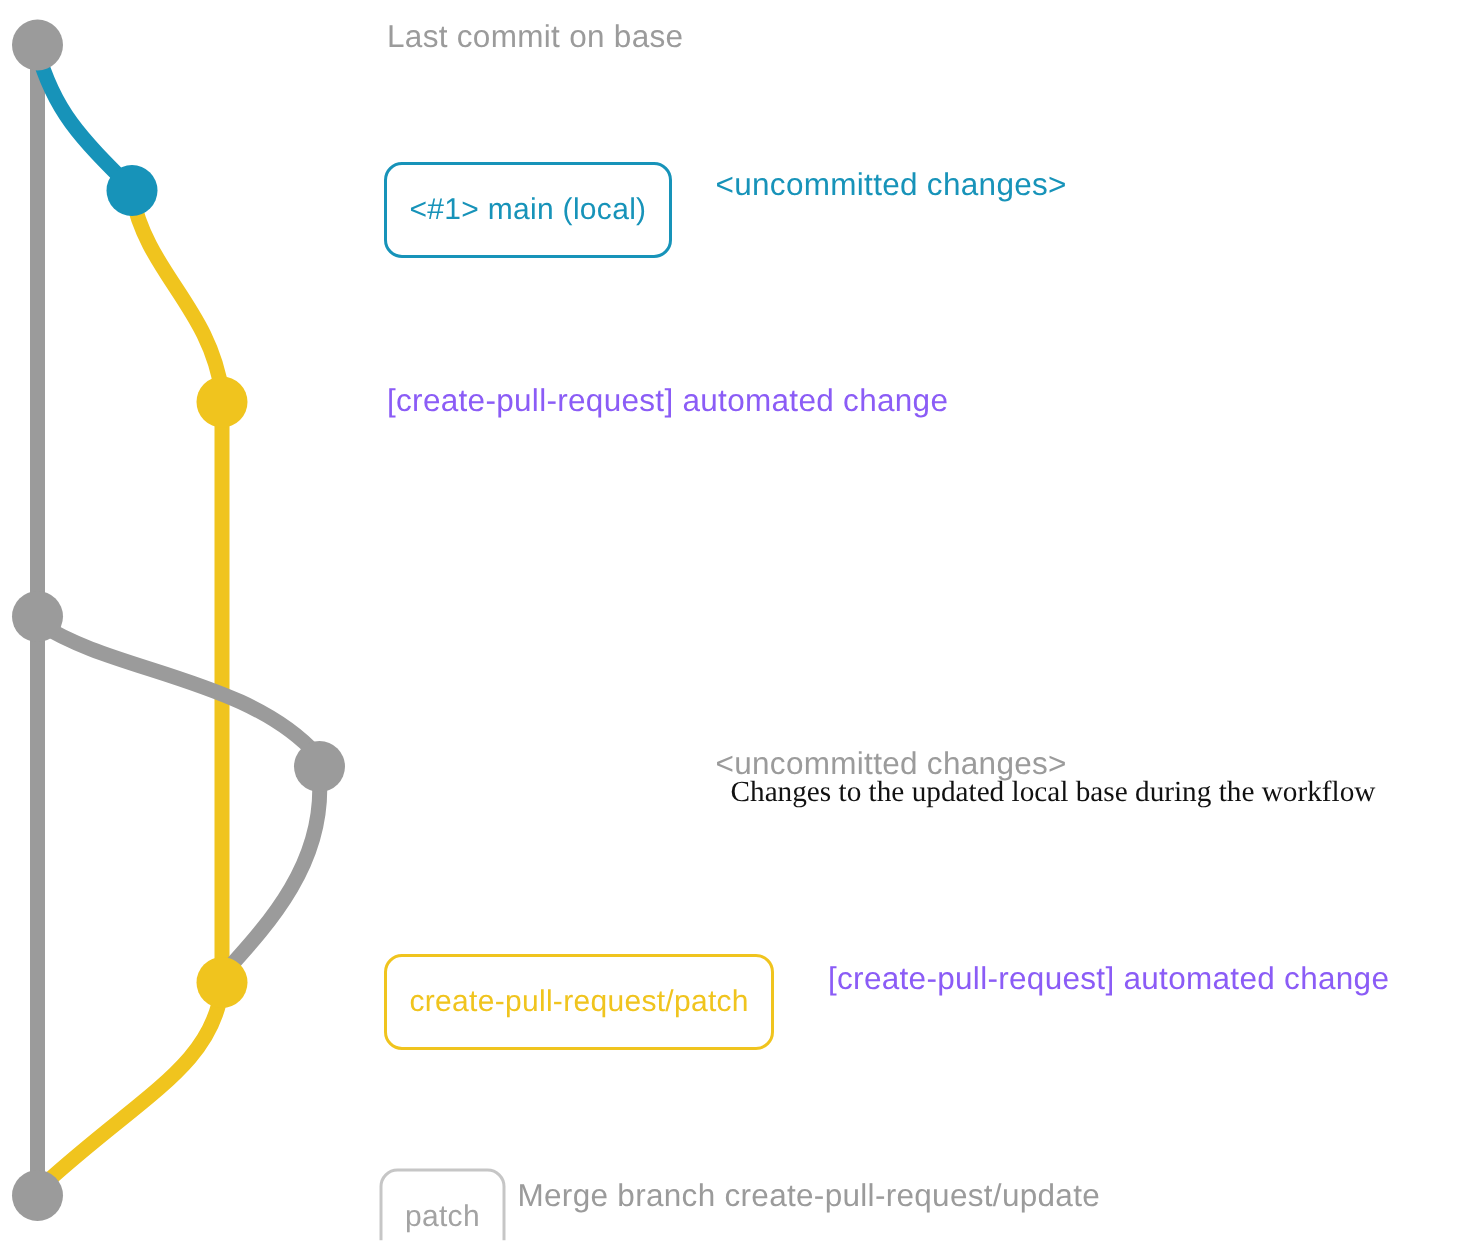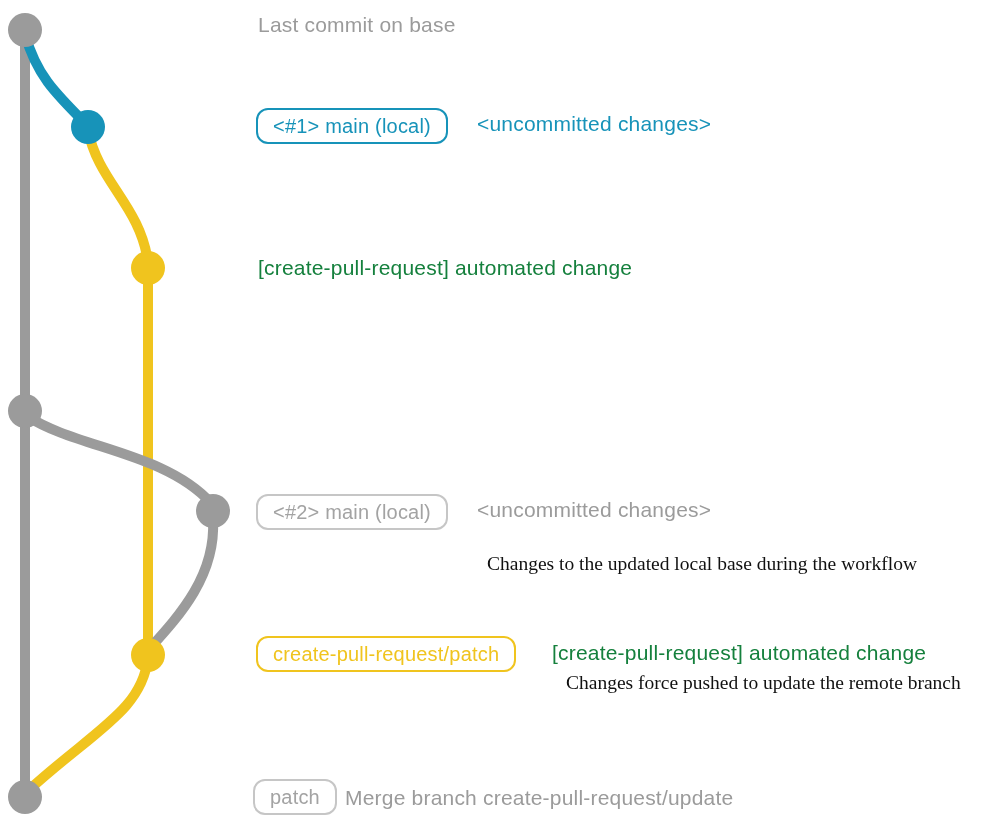--- a/index.html
+++ b/index.html
@@ -8,30 +8,30 @@
     width:981px;height:827px;
     background:#ffffff;
     overflow:hidden;
     font-family:"Liberation Sans", sans-serif;
   }
   svg.graph{position:absolute;left:0;top:0;}
   .ann{position:absolute;white-space:nowrap;}
   .title{font-size:21px;letter-spacing:0.2px;}
   .t-gray{color:#9b9b9b;}
   .t-blue{color:#1793b9;}
-  .t-yellow{color:#15803d;}
+  .t-yellow{color:#8b5cf6;}
   .desc{
     font-family:"Liberation Serif", serif;
     font-size:19.5px;
     color:#111111;
   }
   .badge{
     font-size:20px;
     line-height:32px;
-    padding:0 15px;
+    padding:14px 15px;
     border:2px solid;
     border-radius:12px;
     letter-spacing:0.2px;
   }
   .badge.b-blue{color:#1793b9;border-color:#1793b9;}
   .badge.b-gray{color:#a3a3a3;border-color:#c6c6c6;}
   .badge.b-yellow{color:#f0c41e;border-color:#f0c41e;}
 </style>
 </head>
 <body>
@@ -64,24 +64,22 @@
   </svg>
 
   <div class="ann title t-gray" style="left:258px;top:13px">Last commit on base</div>
 
   <div class="ann badge b-blue" style="left:256px;top:108px">&lt;#1&gt; main (local)</div>
   <div class="ann title t-blue" style="left:477px;top:112px">&lt;uncommitted changes&gt;</div>
 
   <div class="ann title t-yellow" style="left:258px;top:256px">[create-pull-request] automated change</div>
 
 
-  <div class="ann badge b-gray" style="left:256px;top:494px">&lt;#2&gt; main (local)</div>
   <div class="ann title t-gray" style="left:477px;top:498px">&lt;uncommitted changes&gt;</div>
-  <div class="ann desc" style="left:487px;top:553px">Changes to the updated local base during the workflow</div>
+  <div class="ann desc" style="left:487px;top:518px">Changes to the updated local base during the workflow</div>
 
   <div class="ann badge b-yellow" style="left:256px;top:636px">create-pull-request/patch</div>
   <div class="ann title t-yellow" style="left:552px;top:641px">[create-pull-request] automated change</div>
-  <div class="ann desc" style="left:566px;top:672px">Changes force pushed to update the remote branch</div>
 
   <div class="ann badge b-gray" style="left:253px;top:779px">patch</div>
   <div class="ann title t-gray" style="left:345px;top:786px">Merge branch create-pull-request/update</div>
 
 </div>
 
 </body></html>

